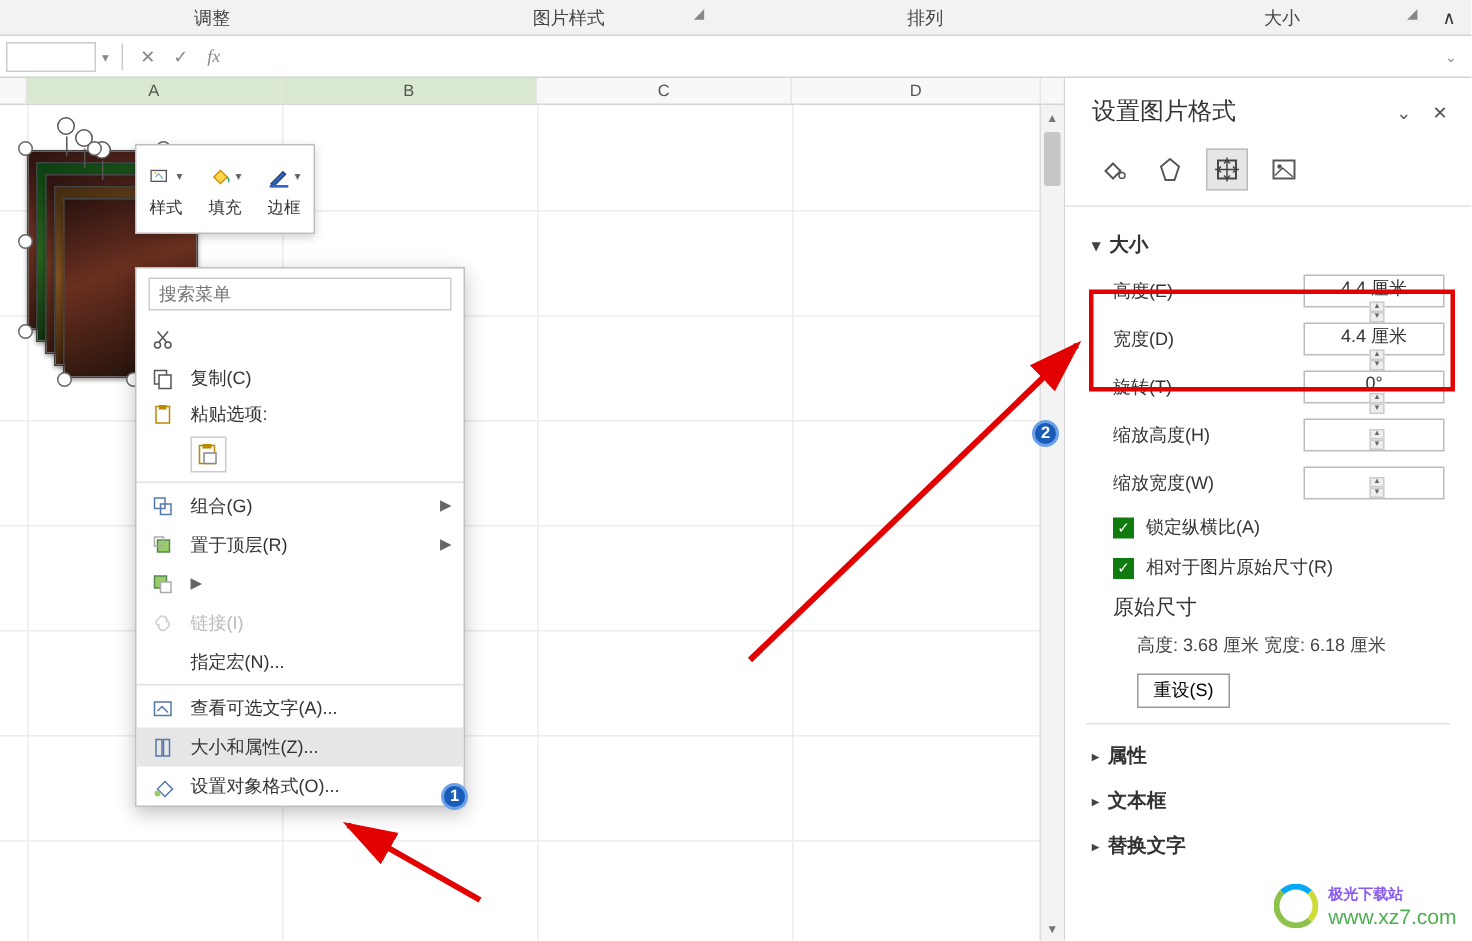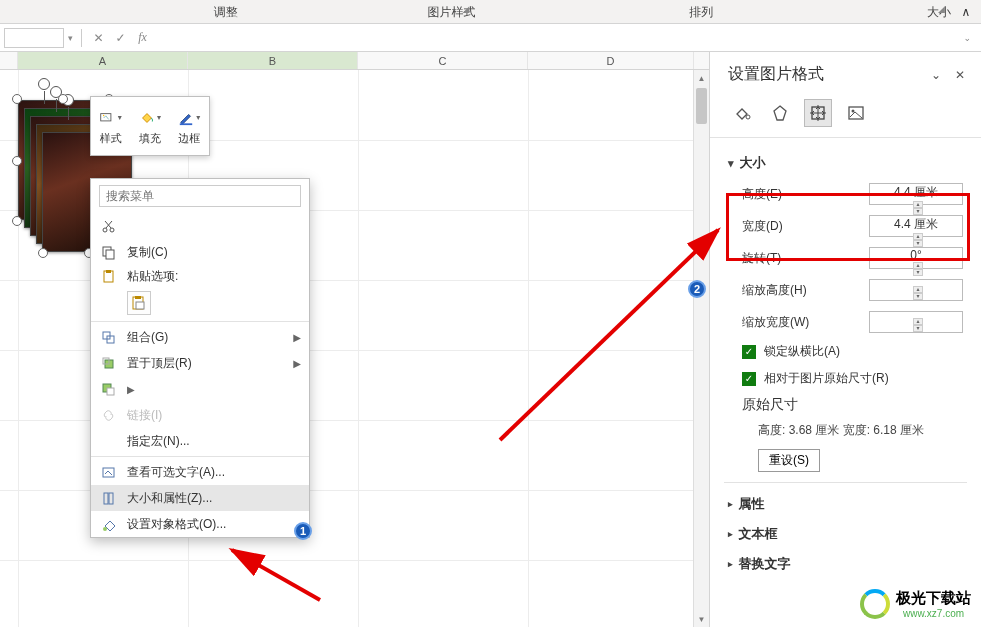--- a/index.html
+++ b/index.html
@@ -1,20 +1,20 @@
 <!DOCTYPE html>
 <html><head>
 <meta charset="utf-8">
 <style>
 * { box-sizing: border-box; margin: 0; padding: 0; font-family: "Microsoft YaHei", "Segoe UI", sans-serif; }
 body { width: 981px; height: 627px; background: #fff; overflow: hidden; position: relative; font-size: 12px; color: #333; }
 
 
 .ribbon-tabs { display: flex; height: 24px; border-bottom: 1px solid #d4d4d4; background: #f3f2f1; }
-.ribbon-tab { flex: 1; text-align: right; line-height: 24px; font-size: 12px; color: #444; position: relative; padding-left: 45px; }
+.ribbon-tab { flex: 1; text-align: center; line-height: 24px; font-size: 12px; color: #444; position: relative; padding-left: 45px; }
 .ribbon-tab .lnch { position: absolute; right: 6px; bottom: 2px; font-size: 9px; color: #888; }
 
 
 .formula-row { display: flex; align-items: center; height: 28px; border-bottom: 1px solid #d4d4d4; padding: 0 4px; gap: 4px; }
 .namebox { width: 60px; height: 20px; border: 1px solid #ccc; background: #fff; }
 .fb-divider { width: 1px; height: 18px; background: #ccc; margin: 0 4px; }
 .fb-btn { width: 18px; height: 18px; display: flex; align-items: center; justify-content: center; color: #888; }
 .fb-fx { font-style: italic; font-family: "Times New Roman", serif; }
 
 
@@ -82,22 +82,22 @@
 .reset-btn { border: 1px solid #999; padding: 2px 10px; background: #fff; font-size: 12px; }
 
 
 .anno-rect { position: absolute; border: 3px solid #e30000; pointer-events: none; }
 .anno-num { position: absolute; width: 18px; height: 18px; border-radius: 50%; background: #1a5bb8; border: 2px solid #6aa0e8; color: #fff; font-size: 11px; font-weight: bold; display:flex; align-items:center; justify-content:center; }
 
 
 .watermark { position: absolute; right: 10px; bottom: 8px; display: flex; align-items: center; gap: 6px; }
 .wm-swirl { width: 30px; height: 30px; border-radius: 50%; border: 4px solid #8bc34a; border-top-color: #03a9f4; border-right-color: #cddc39; }
 .wm-text { display: flex; flex-direction: column; }
-.wm-text .cn { font-size: 15px; font-weight: bold; color: #000000; }
-.wm-text .en { font-size: 10px; color: #4caf50; text-align: center; }
+.wm-text .cn { font-size: 10px; font-weight: bold; color: #8b5cf6; }
+.wm-text .en { font-size: 14px; color: #4caf50; text-align: center; }
 
 svg { display:block; }
 </style>
 </head>
 <body>
 
 <div class="ribbon-tabs">
   <div class="ribbon-tab"><span>调整</span></div>
   <div class="ribbon-tab"><span>图片样式</span><span class="lnch">◢</span></div>
   <div class="ribbon-tab"><span>排列</span></div>

